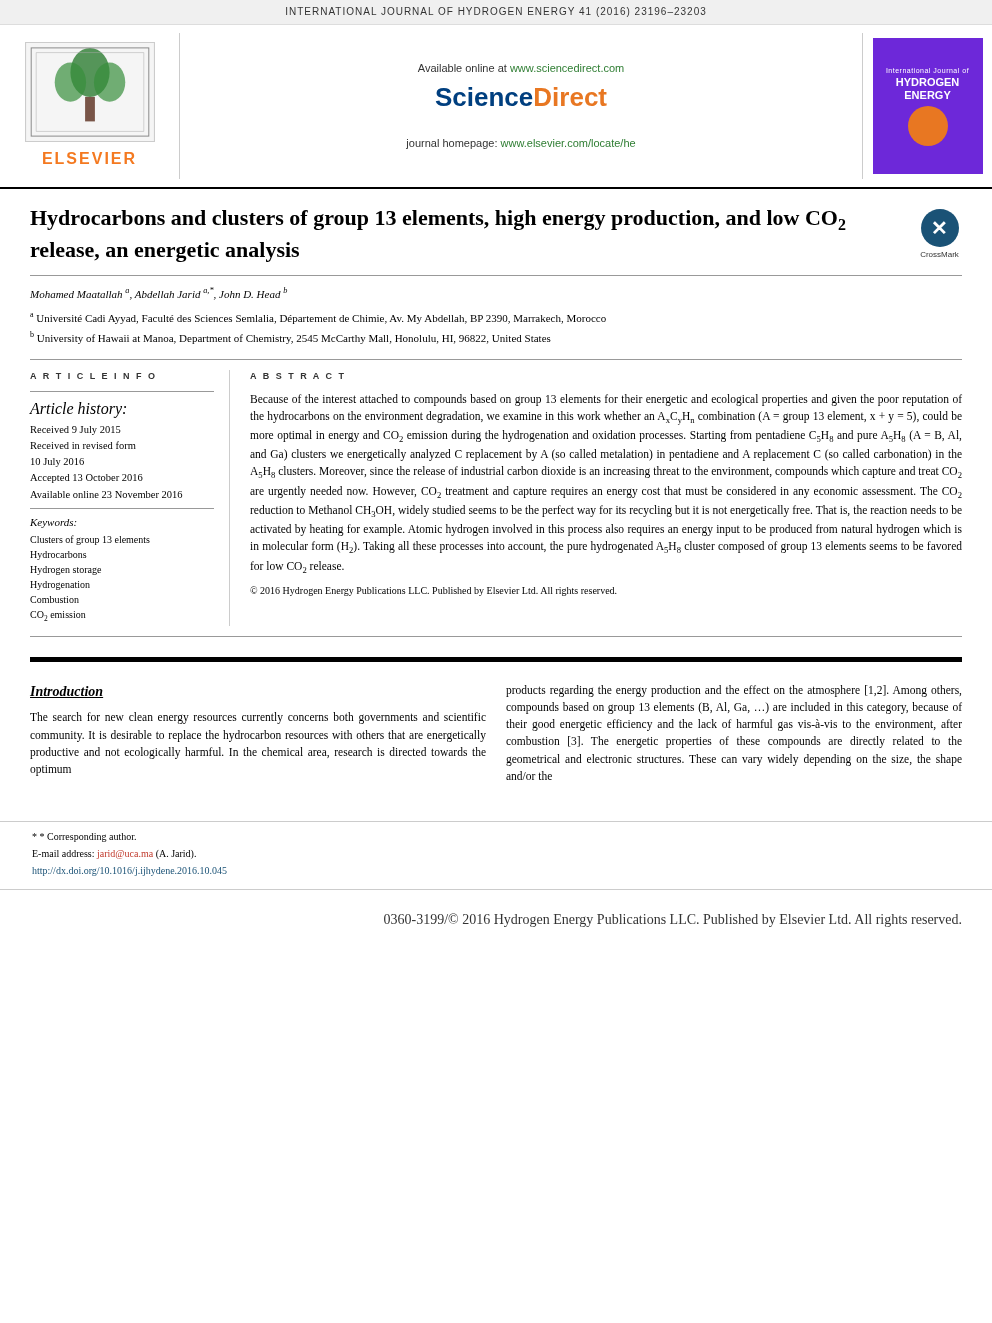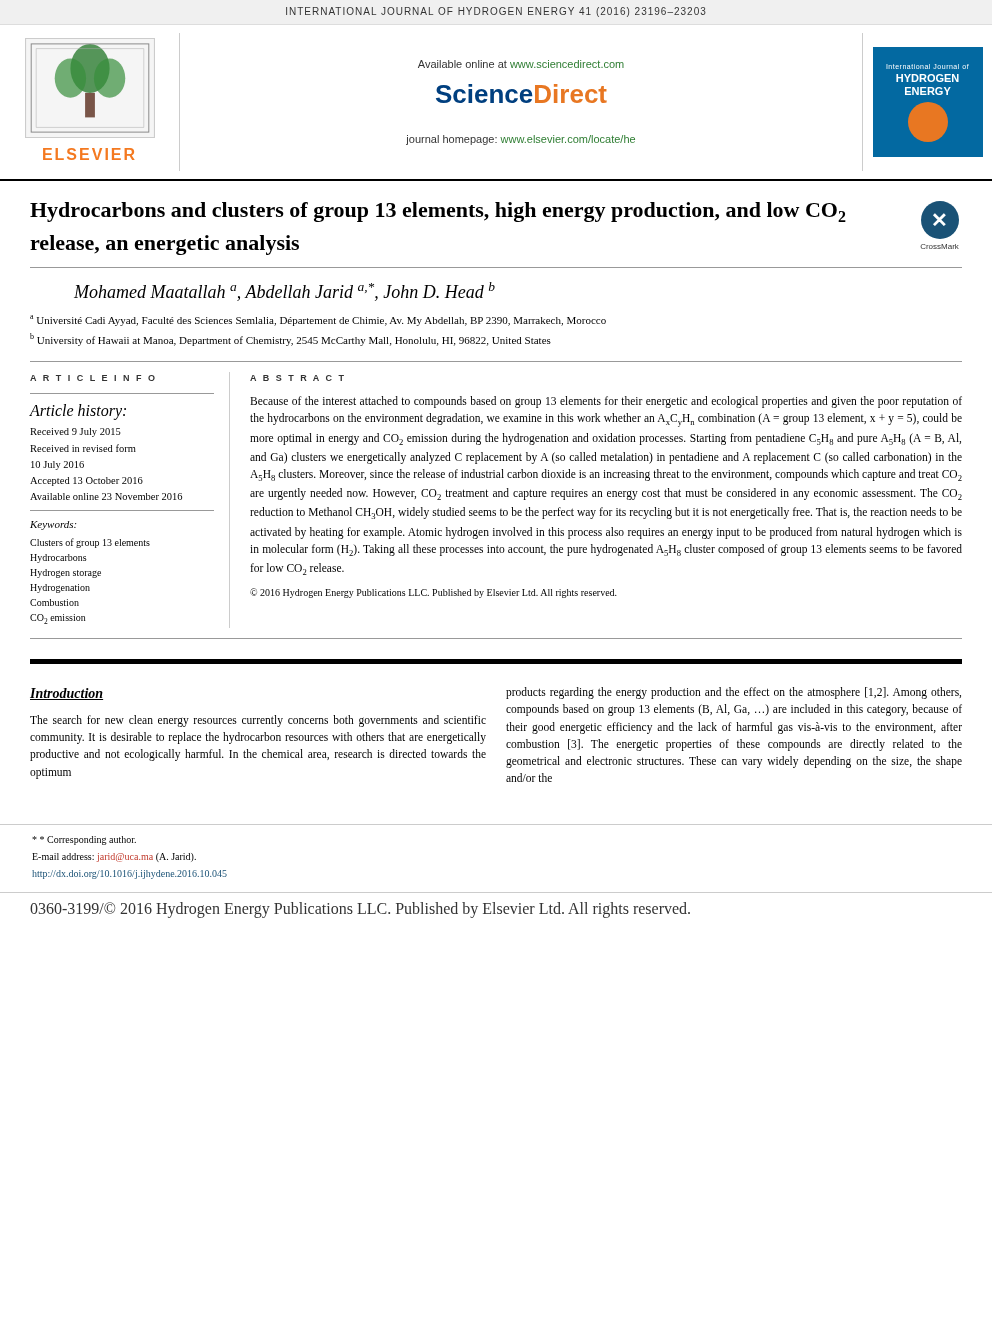--- a/index.html
+++ b/index.html
@@ -98,22 +98,22 @@
       width: 130px;
       min-width: 130px;
       display: flex;
       align-items: center;
       justify-content: center;
       border-left: 1px solid #ccc;
       padding: 5px;
     }
     .right-logo-box {
       width: 110px;
-      height: 110px;
-      background: #0369a1;
+      height: 136px;
+      background: #6d28d9;
       display: flex;
       flex-direction: column;
       align-items: center;
       justify-content: center;
       color: white;
       font-family: Arial, sans-serif;
       text-align: center;
       padding: 5px;
     }
     .right-logo-box .int-text { font-size: 7px; letter-spacing: 0.5px; }
@@ -166,24 +166,23 @@
       color: #333;
       font-family: Arial, sans-serif;
       margin-top: 2px;
     }
 
     .authors-section {
       padding: 10px 0;
       border-bottom: 1px solid #999;
     }
     .authors-line {
-      font-size: 18px;
+      font-size: 11px;
       font-style: italic;
       margin-bottom: 6px;
-      margin-left: 44px;
     }
     .affiliation {
       font-size: 11px;
       margin-bottom: 3px;
     }
     .affiliation sup { font-size: 8px; }
 
     .two-col-section {
       display: flex;
       padding: 10px 0;
@@ -275,24 +274,24 @@
       border-top: 1px solid #ccc;
       padding: 8px 32px;
       font-size: 10px;
     }
     .footer-section .footnote {
       margin-bottom: 3px;
     }
     .footer-section a { color: #1a5276; text-decoration: none; }
     .footer-bottom {
       border-top: 1px solid #ccc;
-      padding: 5px 30px;
-      font-size: 16px;
-      color: #333;
-      text-align: left;
+      padding: 20px 30px;
+      font-size: 14px;
+      color: #333;
+      text-align: right;
     }
     sup, sub { font-size: 0.75em; }
     a { color: inherit; }
   </style>
 </head>
 <body>
 
 <div class="top-header">
   <span>INTERNATIONAL JOURNAL OF HYDROGEN ENERGY 41 (2016) 23196–23203</span>
 </div>

